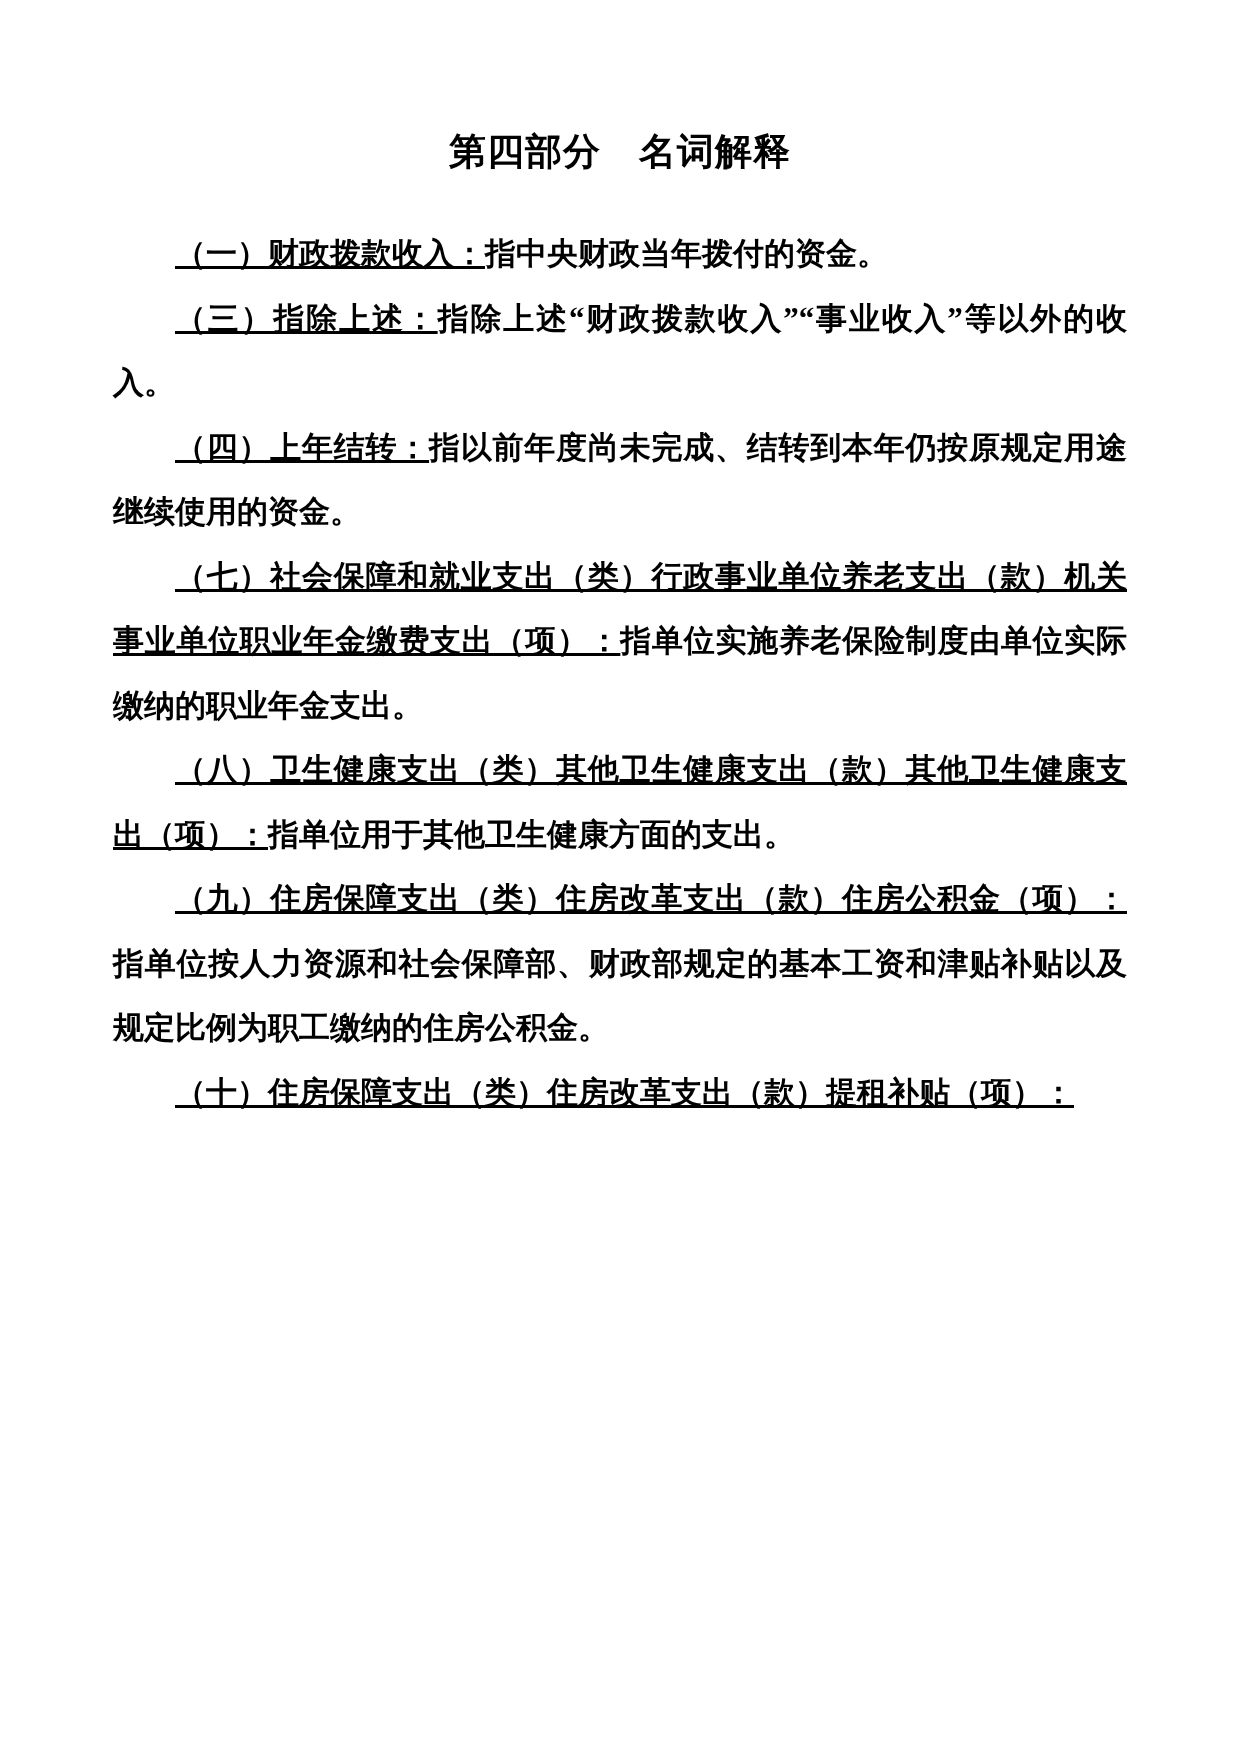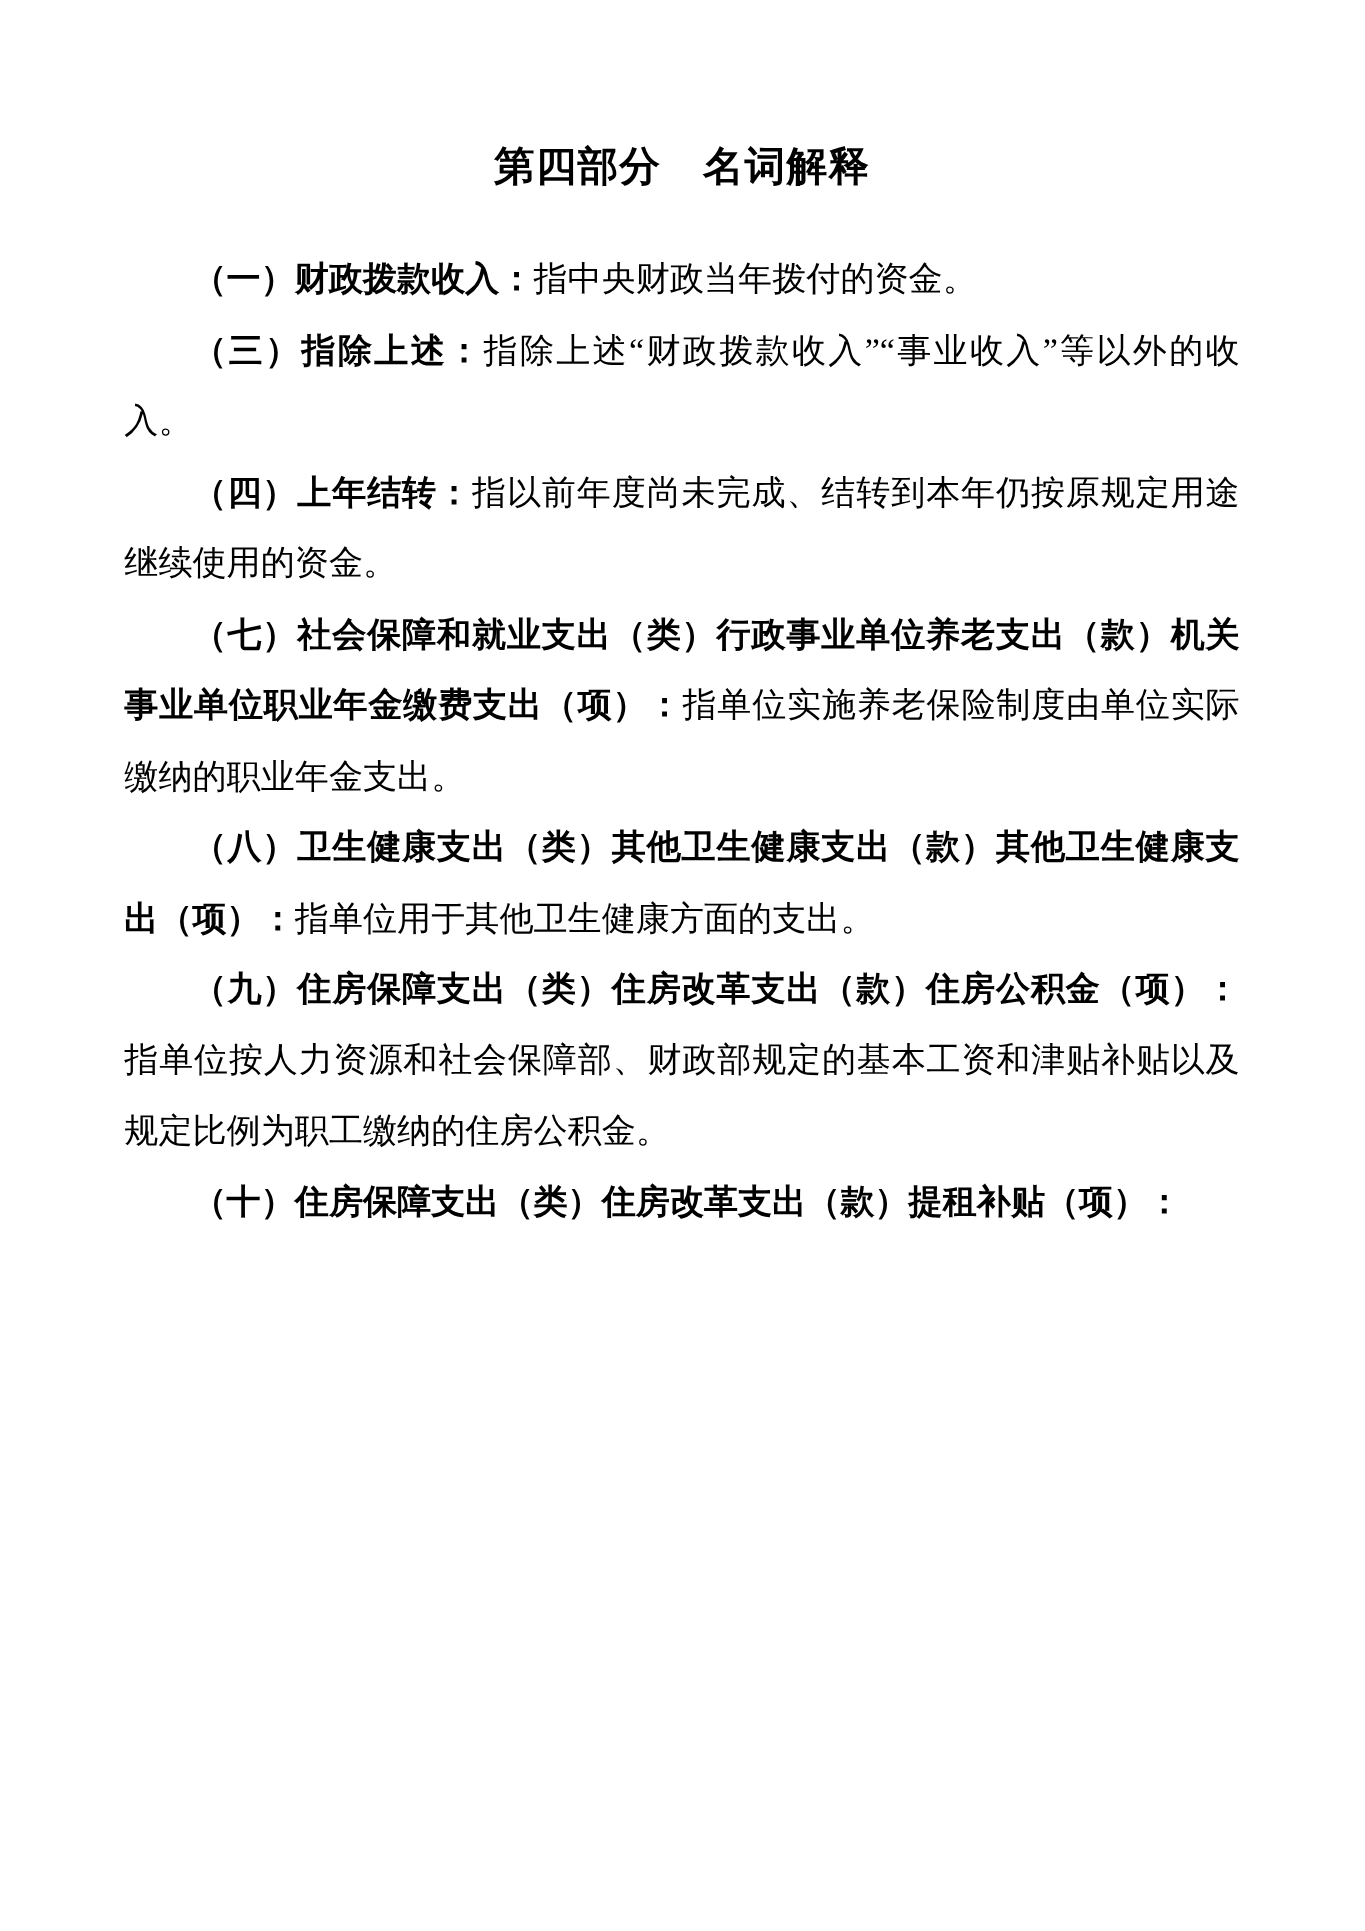--- a/index.html
+++ b/index.html
@@ -31,23 +31,24 @@
     margin: 0;
     font-size: 31px;
     line-height: 64.5px;
     text-align: justify;
     text-indent: 2em;
     word-break: break-all;
   }
   .term {
     font-weight: 700;
     font-family: "Liberation Sans", sans-serif;
+    text-decoration: underline;
   }
   .definition {
-    font-weight: 400;
+    font-weight: 700;
   }
   .page-number {
     position: absolute;
     left: 0;
     right: 0;
     top: 1598px;
     text-align: center;
     font-size: 28px;
     font-family: "Liberation Serif", serif;
   }

